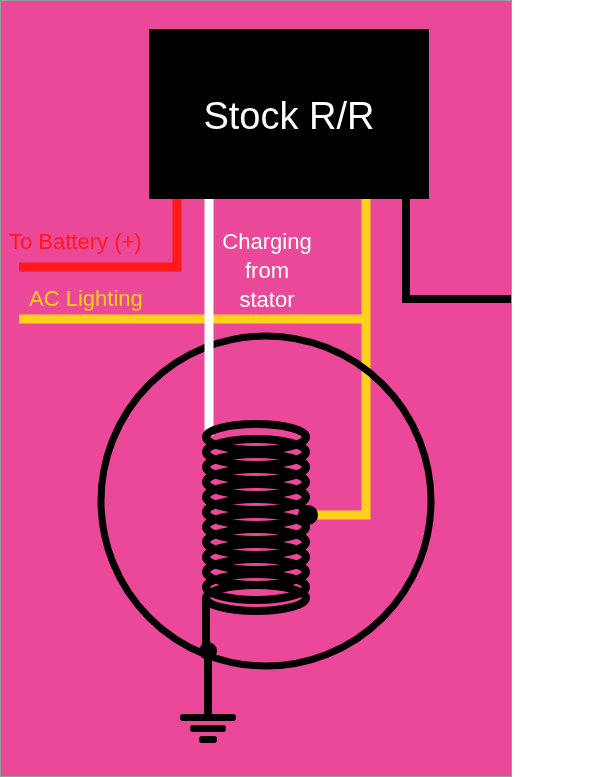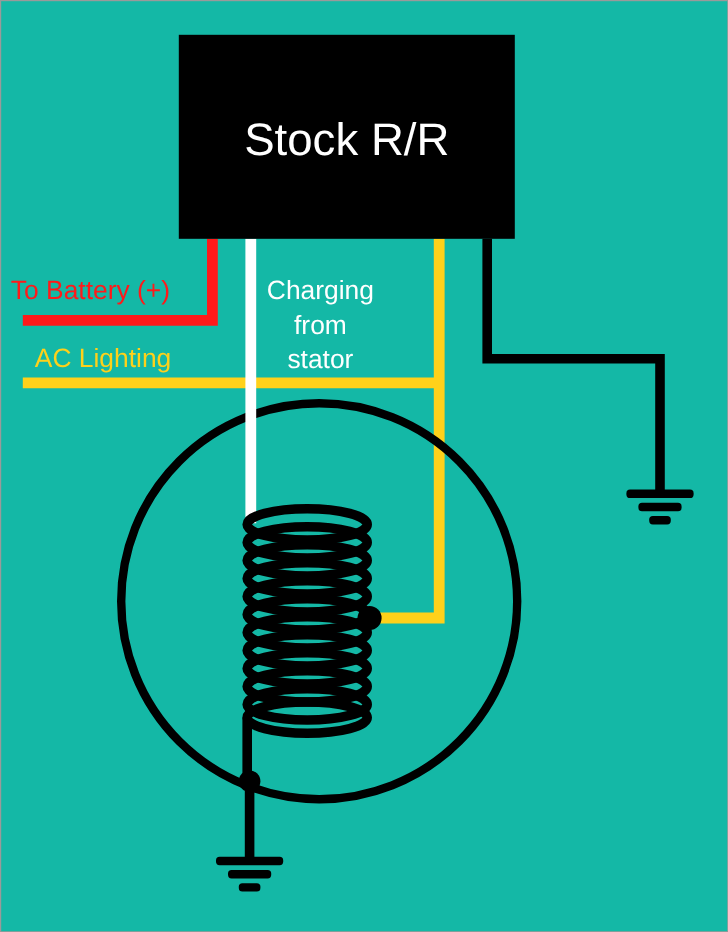--- a/index.html
+++ b/index.html
@@ -2,23 +2,23 @@
 <html><head>
 <meta charset="utf-8">
 <style>
   html, body {
     margin: 0;
     padding: 0;
     background: #ffffff;
   }
   #canvas {
     position: relative;
-    width: 607px;
+    width: 512px;
     height: 777px;
-    background: #14b8a6;
+    background: #ec4899;
     box-sizing: border-box;
     border: 1px solid #9a9a9a;
     overflow: hidden;
     font-family: "Liberation Sans", sans-serif;
   }
   #diagram-svg {
     position: absolute;
     left: 0;
     top: 0;
     width: 607px;

